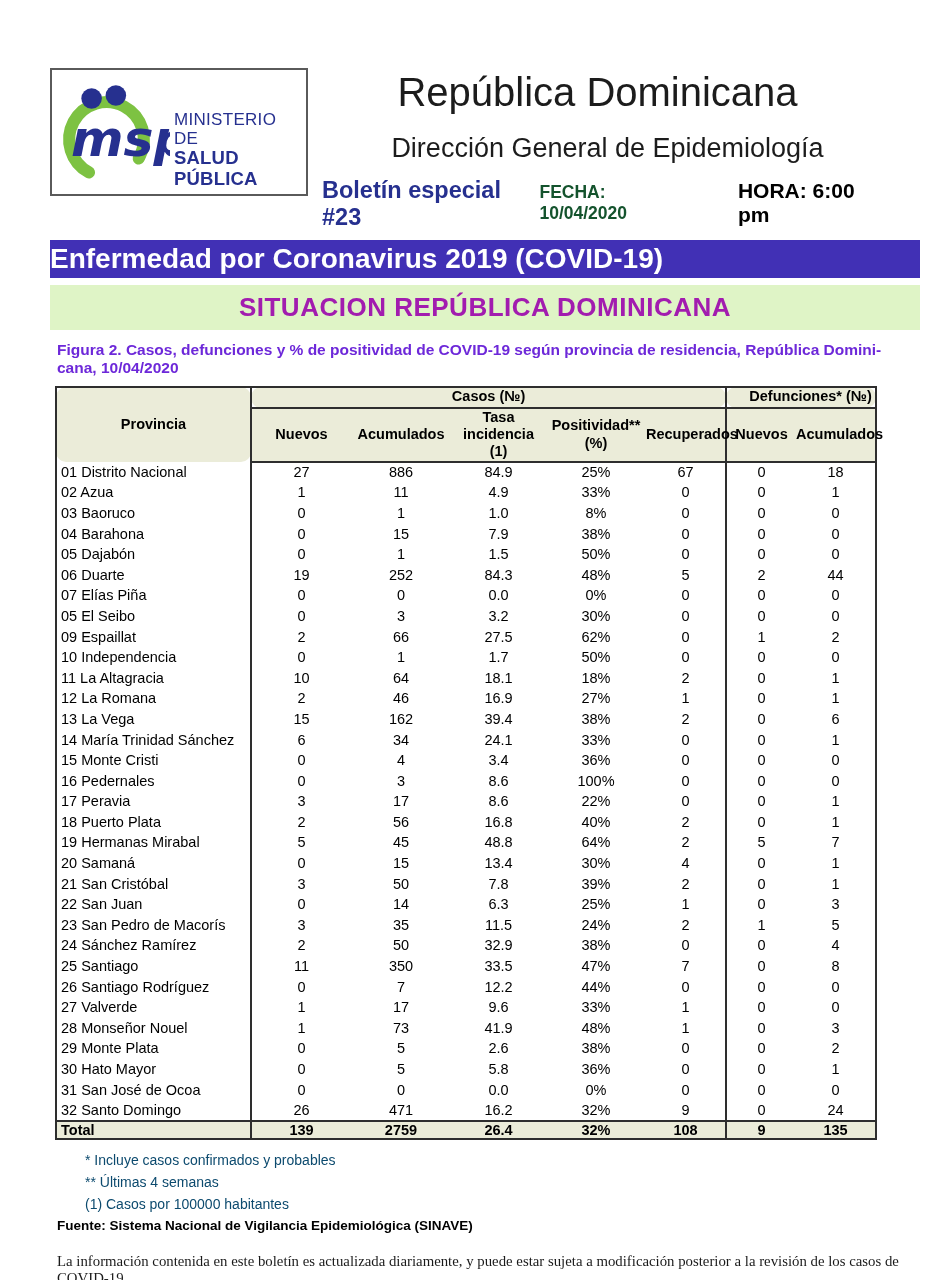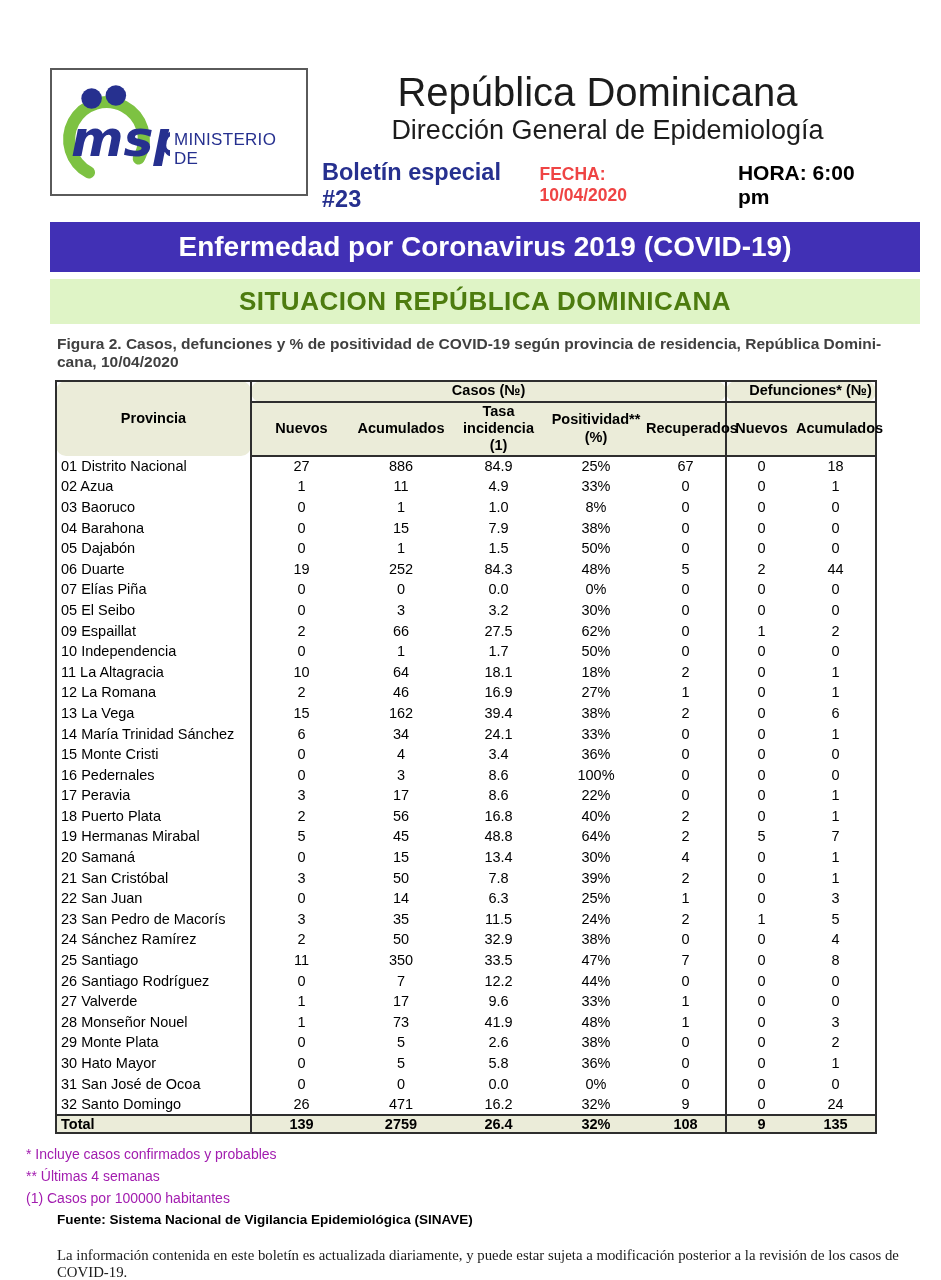--- a/index.html
+++ b/index.html
@@ -19,45 +19,45 @@
     border: 2px solid #5a5a5a; background: #fff;
     display: flex; align-items: center; padding: 4px 6px; gap: 4px;
   }
   .logo-svg { width: 112px; height: 112px; flex: 0 0 112px; }
   .min-text { color: var(--navy, #26308f); line-height: 1.1; }
   .min-line1 { font-size: 17px; letter-spacing: .3px; margin-top: 36px; }
   .min-line2 { font-size: 18.5px; font-weight: bold; letter-spacing: .2px; }
 
   .header-right { flex: 1; text-align: center; padding-right: 34px; }
   .title-main { font-size: 40px; color: #1c1c1c; margin-top: 2px; }
-  .title-sub  { font-size: 27px; color: #1c1c1c; margin-top: 0; padding-left: 20px; }
+  .title-sub  { font-size: 27px; color: #1c1c1c; margin-top: 18px; padding-left: 20px; }
   .bulletin-row {
     display: flex; align-items: baseline; text-align: left;
     margin: 13px 0 0 14px;
   }
   .bulletin-label { color: var(--navy, #26308f); font-weight: bold; font-size: 23.5px; }
-  .fecha-block { font-weight: bold; font-size: 17.5px; color: #ef4444; }
+  .fecha-block { font-weight: bold; font-size: 17.5px; color: #14532d; }
   .hora-block  { margin-left: 45px; font-weight: bold; font-size: 21px; color: #000; }
 
   
   .banner-blue {
-    margin: 9px 21px 0 50px; height: 50px;
+    margin: 9px 21px 0 50px; height: 38px;
     background: var(--banner_blue, #4130b5);
     color: #fff; font-weight: bold; font-size: 28px;
-    display: flex; align-items: center; justify-content: center;
+    display: flex; align-items: center; justify-content: flex-start;
   }
   .banner-green {
     margin: 7px 21px 2px 50px; height: 45px;
     background: var(--banner_green, #dff4c6);
-    color: #4d7c0f; font-weight: bold; font-size: 26px; letter-spacing: .5px;
+    color: #a21caf; font-weight: bold; font-size: 26px; letter-spacing: .5px;
     display: flex; align-items: center; justify-content: center;
   }
 
   
-  .caption { margin: 11px 30px 0 57px; font-weight: bold; font-size: 15.5px; line-height: 1.18; color: #404040; }
+  .caption { margin: 11px 30px 0 57px; font-weight: bold; font-size: 15.5px; line-height: 1.18; color: #6d28d9; }
 
   
   table.tbl {
     margin: 8px 0 0 55px; width: 820px;
     border-collapse: collapse; table-layout: fixed;
     font-size: 14.5px; color: #000;
     border: 2px solid #2e2e2e;
   }
   .tbl th {
     background: var(--table_header_bg, #ebecd9);
@@ -77,21 +77,21 @@
   .tbl tfoot td {
     background: var(--table_header_bg, #ebecd9);
     font-weight: bold; height: 16px; text-align: center;
     border-top: 2px solid #2e2e2e;
   }
   .tbl tfoot td.prov { text-align: left; padding-left: 4px; }
   .tbl tfoot td:first-child { border-right: 2px solid #2e2e2e; }
   .tbl tfoot td:nth-child(7) { border-left: 2px solid #2e2e2e; }
 
   
-  .footnotes { margin: 9px 0 0 26px; font-size: 14px; color: #a21caf; }
+  .footnotes { margin: 9px 0 0 85px; font-size: 14px; color: #0c4a6e; }
   .footnotes .note { line-height: 22px; }
   .source-line { margin: 1px 0 0 57px; font-size: 13.5px; font-weight: bold; line-height: 20px; color: #000; }
 
   .disclaimer {
     margin: 17px 30px 0 57px;
     font-family: "Liberation Serif", serif;
     font-size: 14.8px; color: #1a1a1a;
   }
 </style>
 </head>
@@ -102,20 +102,21 @@
   <div class="top-header">
     <div class="logo-box">
       <svg class="logo-svg" viewBox="0 0 120 112">
         <circle cx="52" cy="64" r="40" fill="none" stroke="var(--logo_green, #7dc242)" stroke-width="13" stroke-linecap="round" stroke-dasharray="190 62" transform="rotate(118 52 64)"></circle>
         <circle cx="36" cy="20" r="11" fill="var(--navy, #26308f)"></circle>
         <circle cx="62" cy="17" r="11" fill="var(--navy, #26308f)"></circle>
         <text x="14" y="82" font-size="54" font-weight="bold" font-style="italic" fill="var(--navy, #26308f)" font-family="DejaVu Sans, sans-serif">msp</text>
       </svg>
       <div class="min-text">
         <div class="min-line1">MINISTERIO DE</div>
+        <div class="min-line2">SALUD PÚBLICA</div>
       </div>
     </div>
     <div class="header-right">
       <div class="title-main">República Dominicana</div>
       <div class="title-sub">Dirección General de Epidemiología</div>
       <div class="bulletin-row">
         <span class="bulletin-label">Boletín especial #23</span>
         <span class="fecha-block">FECHA: 10/04/2020</span>
         <span class="hora-block">HORA: 6:00 pm</span>
       </div>

